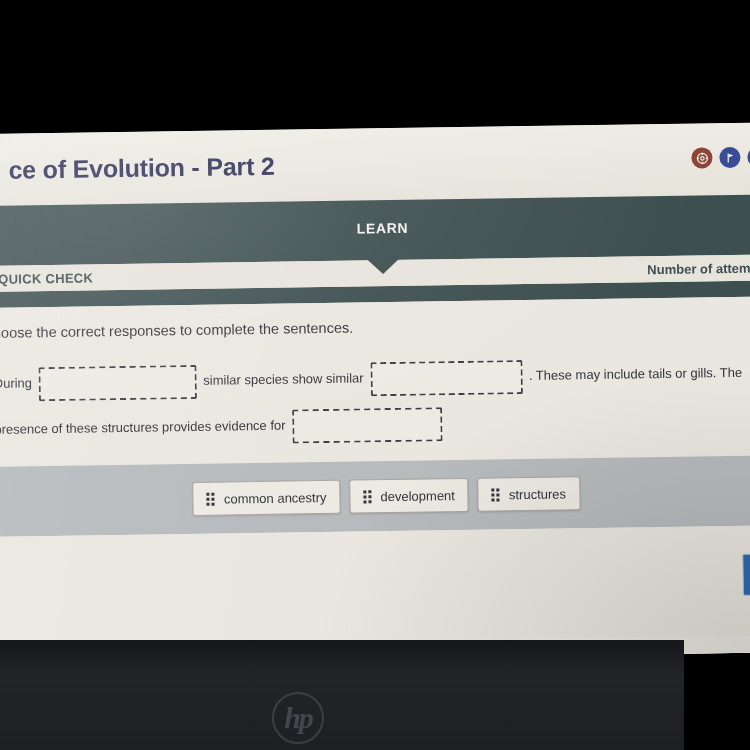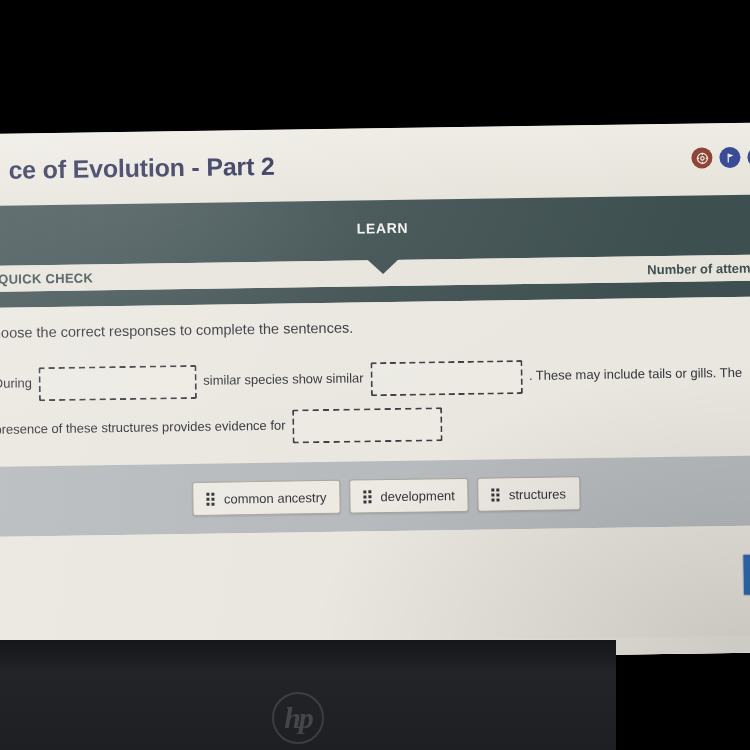--- a/index.html
+++ b/index.html
@@ -17,21 +17,21 @@
     width: 750px;
     height: 750px;
     background: #000000;
     overflow: hidden;
   }
 
   
   #bezel-bottom {
     position: absolute;
     left: 0; top: 640px;
-    width: 616px; height: 110px;
+    width: 684px; height: 110px;
     background: linear-gradient(180deg, #15161a 0%, #222428 30%, #1d1f23 100%);
     overflow: hidden;
   }
   #hp-logo {
     position: absolute;
     left: 272px; top: 52px;
     width: 52px; height: 52px;
     border-radius: 50%;
     border: 2px solid rgba(130,130,135,0.30);
     color: rgba(150,150,155,0.32);

